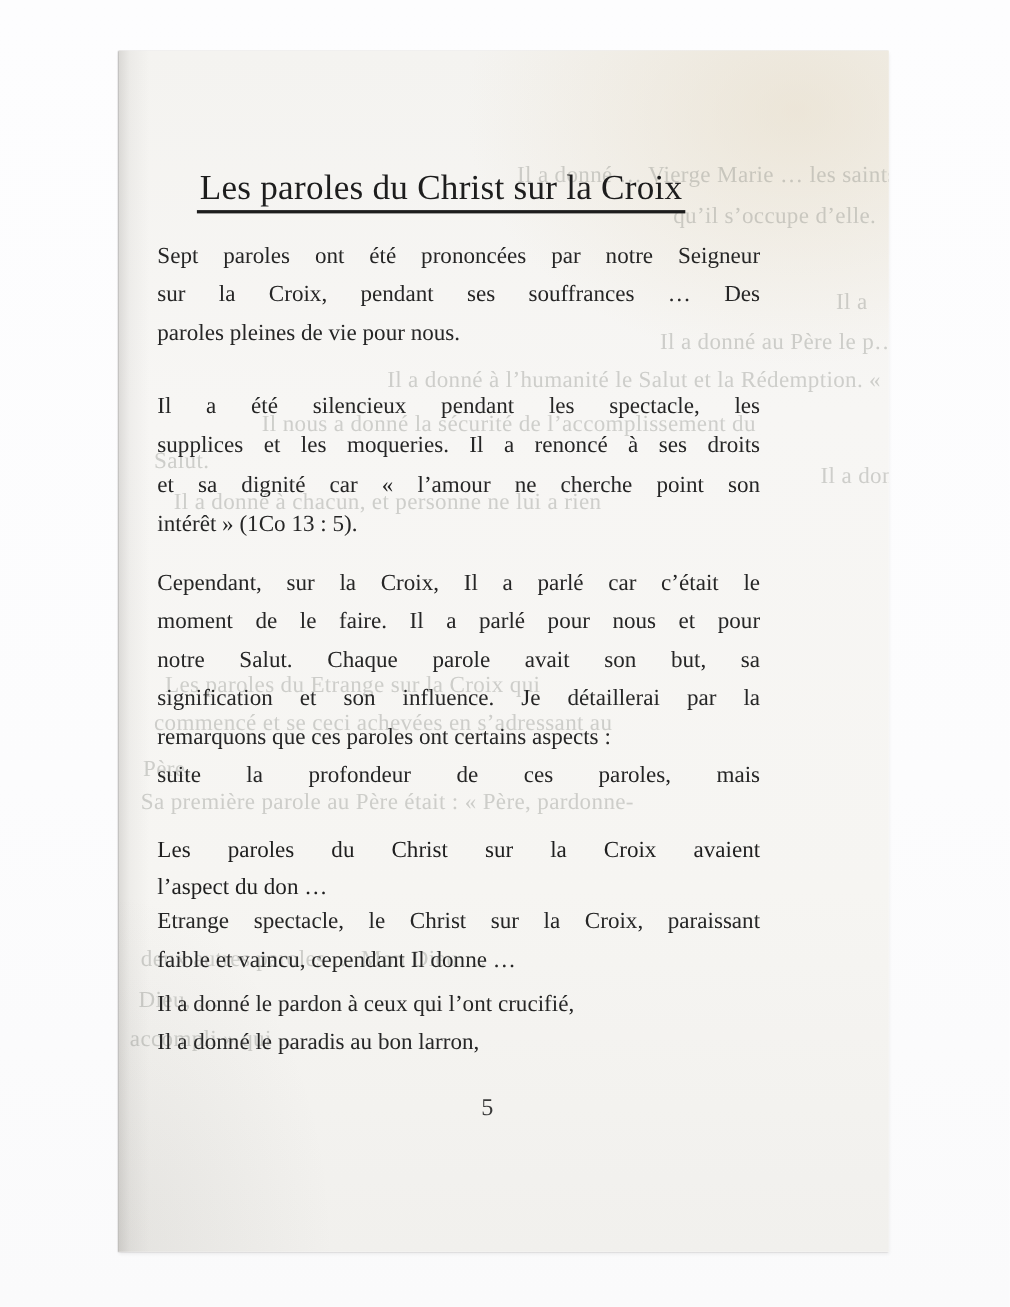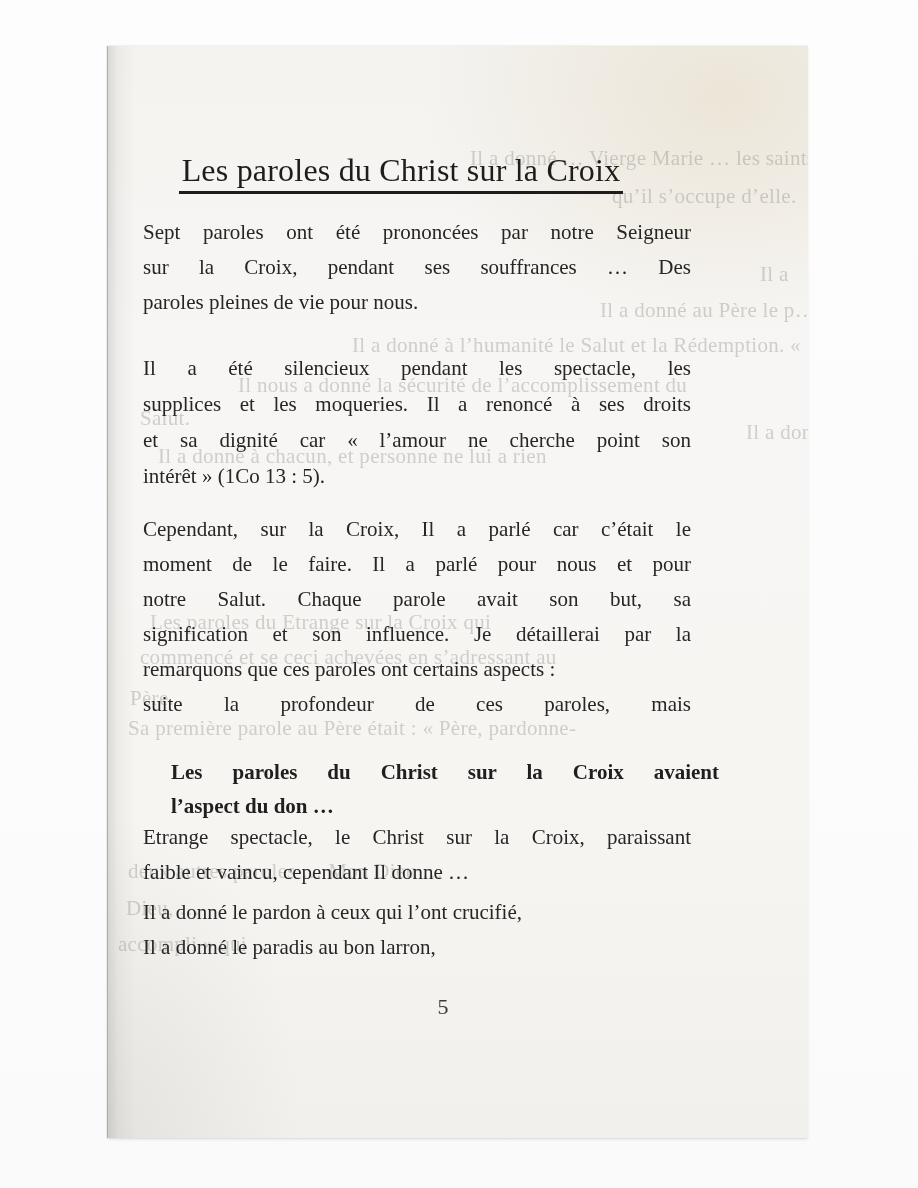--- a/index.html
+++ b/index.html
@@ -37,21 +37,21 @@
   .title-wrap{position:absolute;left:0;top:106px;width:548px;text-align:center;transform:translateX(-16px);}
   .title-wrap .t{
     display:inline-block;font-weight:400;font-size:32px;letter-spacing:0.2px;
     border-bottom:3px solid #1d1d1d;padding:0 3px 2px 3px;color:#1d1d1d;
   }
   .para{position:absolute;left:0;width:548px;font-size:21px;}
   .bl{height:35px;line-height:35px;text-align:justify;}
   .lh36 .bl{height:36px;line-height:36px;}
   .lh34 .bl{height:34px;line-height:34px;}
   .j{text-align-last:justify;}
-  .bold{font-weight:700;color:#1f1f1f;margin-left:28px;}
+  .bold{font-weight:400;color:#1f1f1f;}
   .gap5{margin-top:5px;}
   .pagenum{
     position:absolute;left:300px;top:948px;width:70px;
     text-align:center;font-size:22px;color:#3a3a3a;z-index:2;
   }
 </style>
 </head>
 <body>
 
 <div class="photo">

